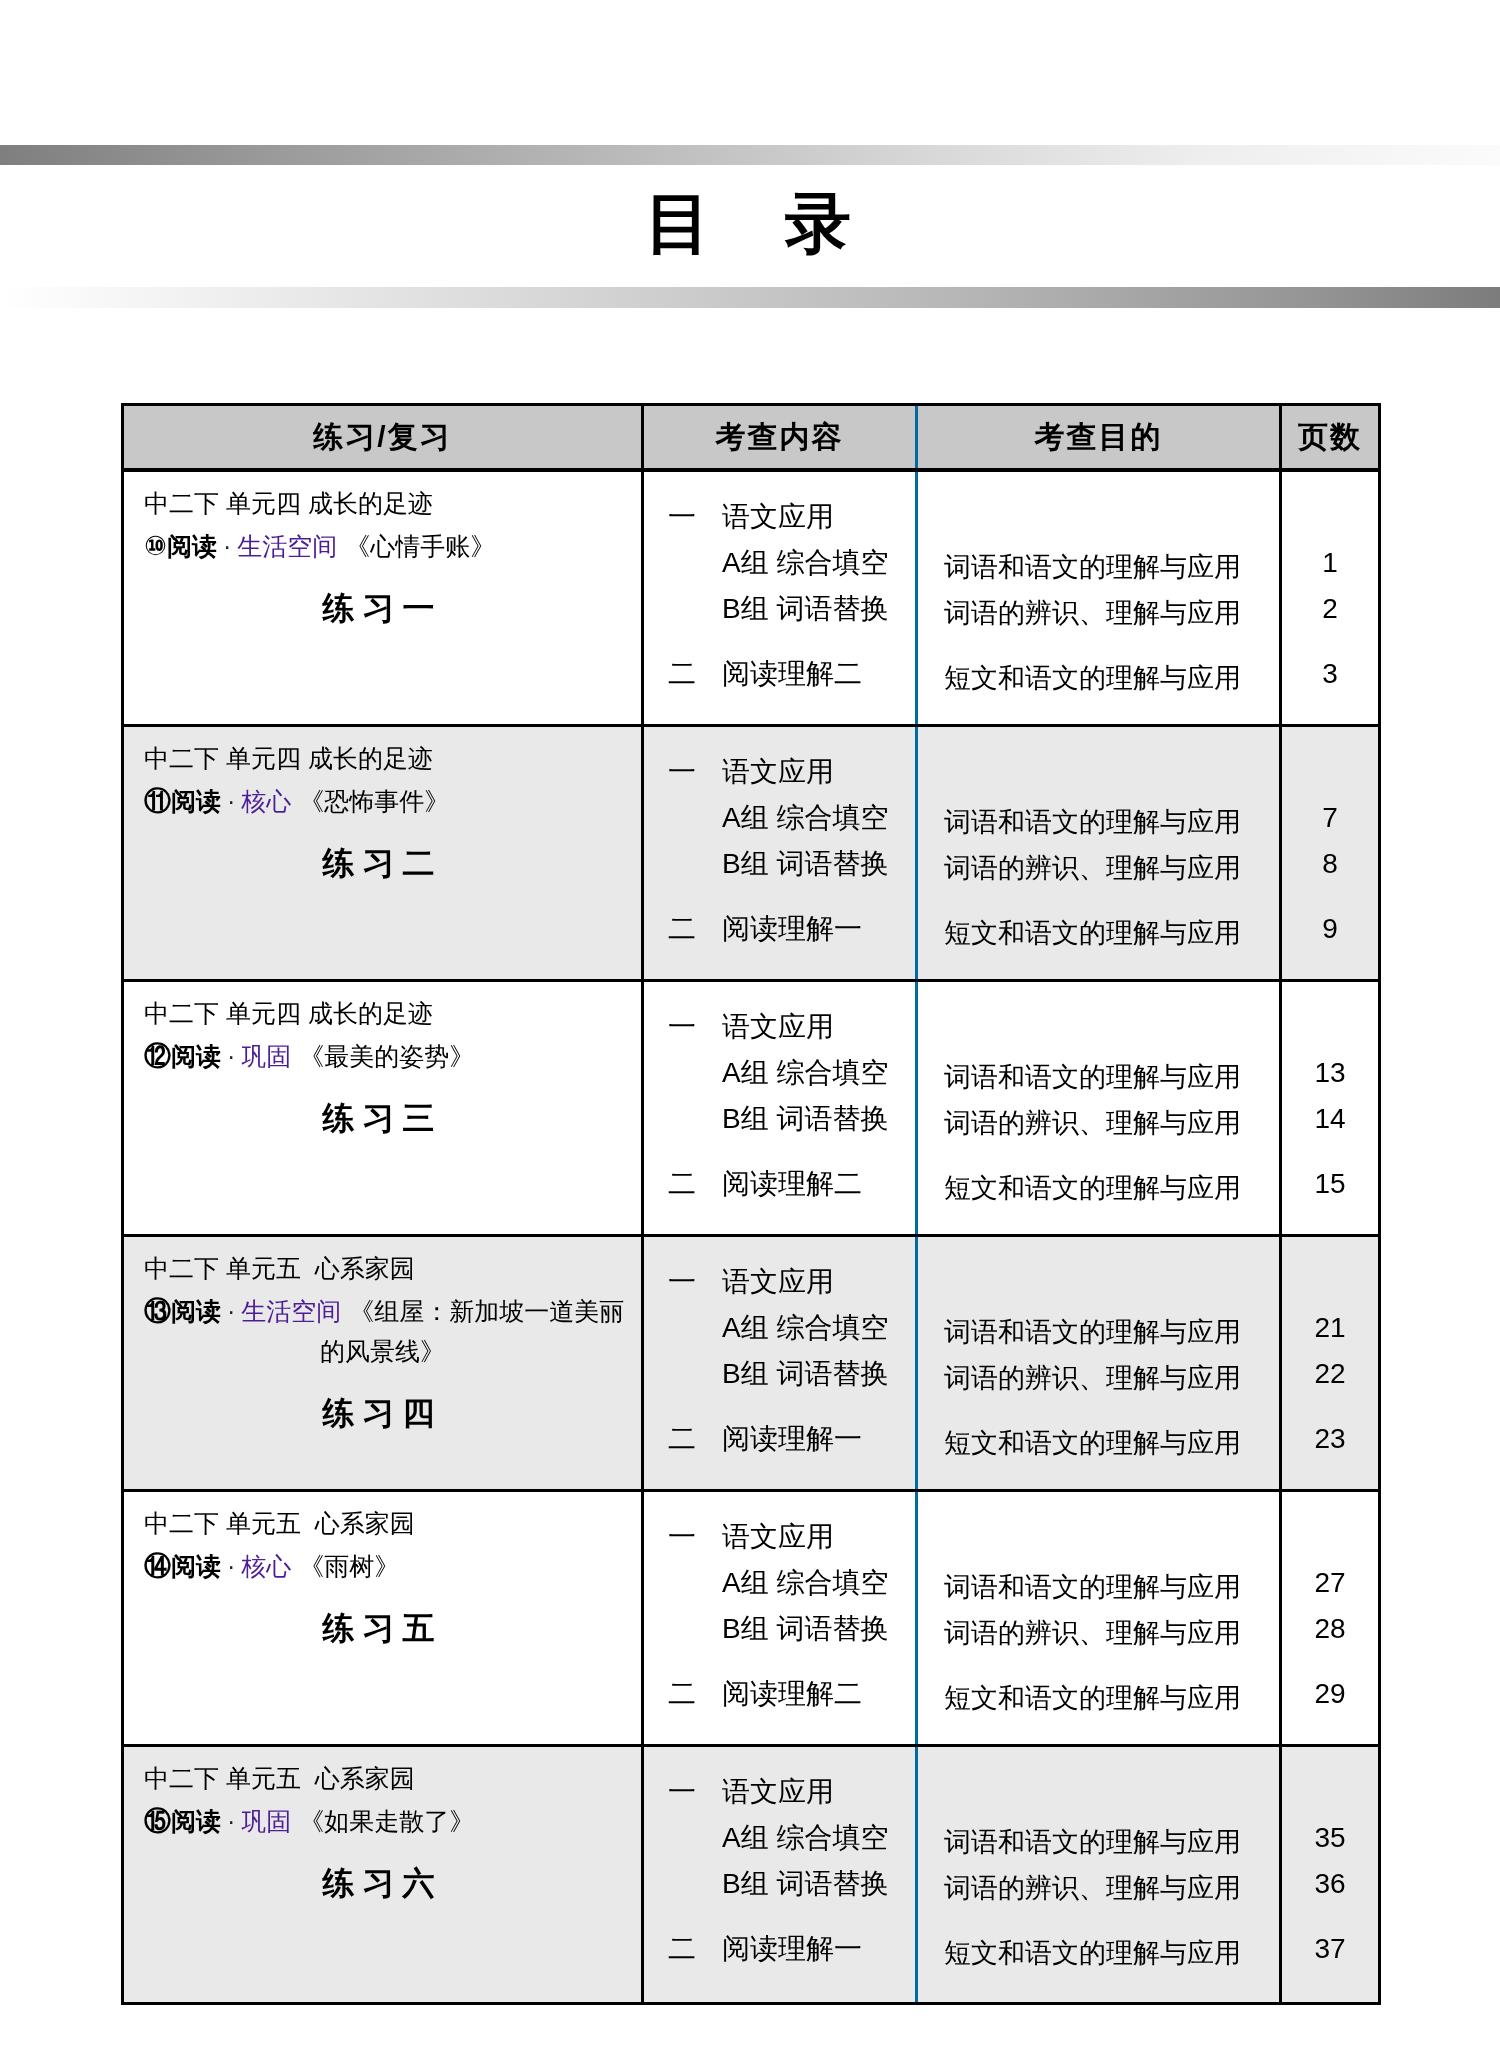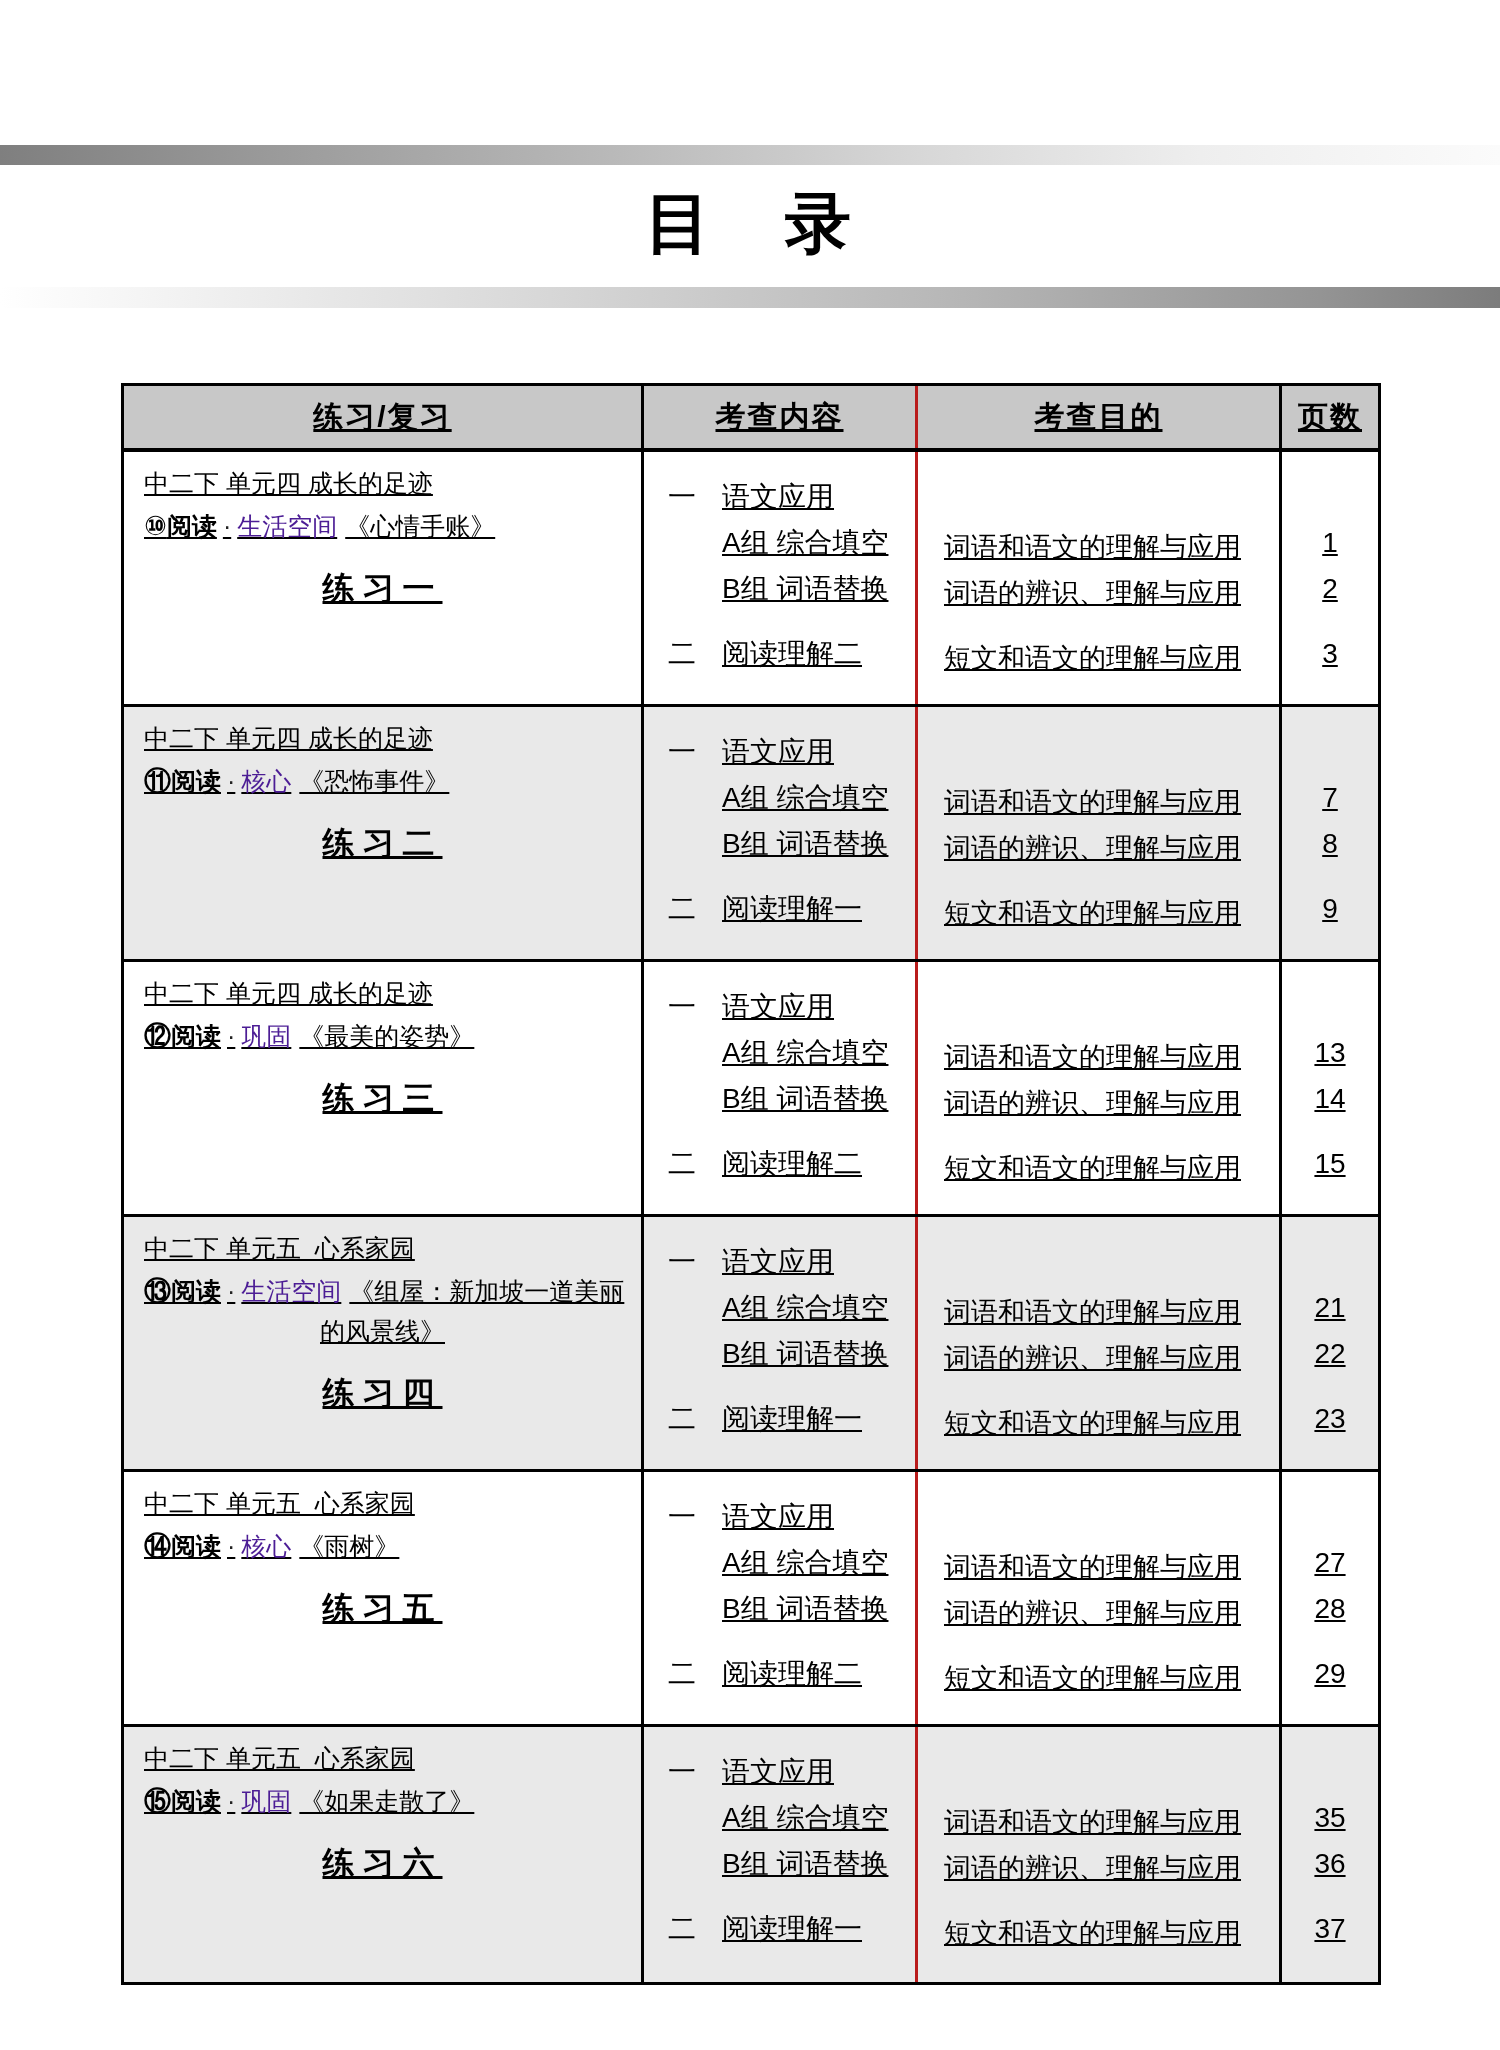--- a/index.html
+++ b/index.html
@@ -17,30 +17,30 @@
     position:absolute; left:0; top:287px; width:1500px; height:21px;
     background:linear-gradient(90deg,#ffffff 0%,#f2f2f2 12%,#d9d9d9 35%,#b5b5b5 65%,#949494 88%,#7c7c7c 100%);
   }
   .page-title {
     position:absolute; left:0; top:168px; width:1500px; height:112px;
     line-height:112px; text-align:center;
     font-size:66px; font-weight:bold; letter-spacing:4px;
     font-family:"Liberation Serif","DejaVu Serif",serif;
   }
   .toc-table {
-    position:absolute; left:121px; top:383px; width:1260px;
-    border:3px solid #000; background:#fff;text-decoration:underline;
+    position:absolute; left:121px; top:403px; width:1260px;
+    border:3px solid #000; background:#fff;
   }
   .thead { display:flex; height:66px; background:#c8c8c8; border-bottom:4px solid #000; }
   .th {
     display:flex; align-items:center; justify-content:center;
     font-size:30px; font-weight:bold; letter-spacing:2px;
   }
   .w1 { width:520px; border-right:3px solid #000; }
-  .w2 { width:274px; border-right:3px solid #b91c1c; }
+  .w2 { width:274px; border-right:3px solid #0369a1; }
   .w3 { width:364px; border-right:3px solid #000; }
   .w4 { flex:1; }
   .row { display:flex; height:255px; border-bottom:3px solid #000; background:#fff; }
   .row:last-child { border-bottom:none; }
   .row.alt { background:#e9e9e9; }
   .c1 { padding:12px 20px 0 20px; }
   .unit { font-size:25px; line-height:38px; white-space:pre-wrap; }
   .lesson { font-size:25px; line-height:40px; margin-top:4px; white-space:nowrap; }
   .lesson .ln { font-size:27px; font-weight:bold; }
   .lesson .lt { font-weight:bold; }

